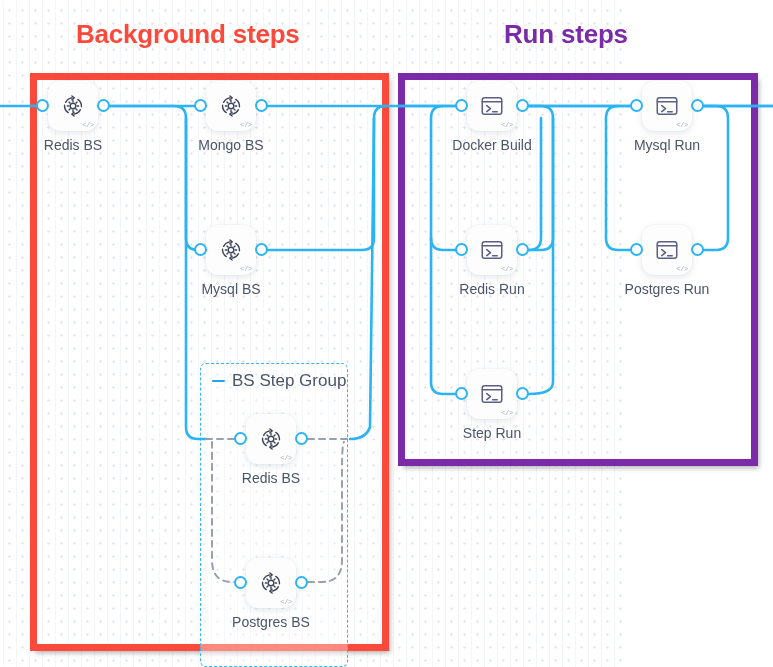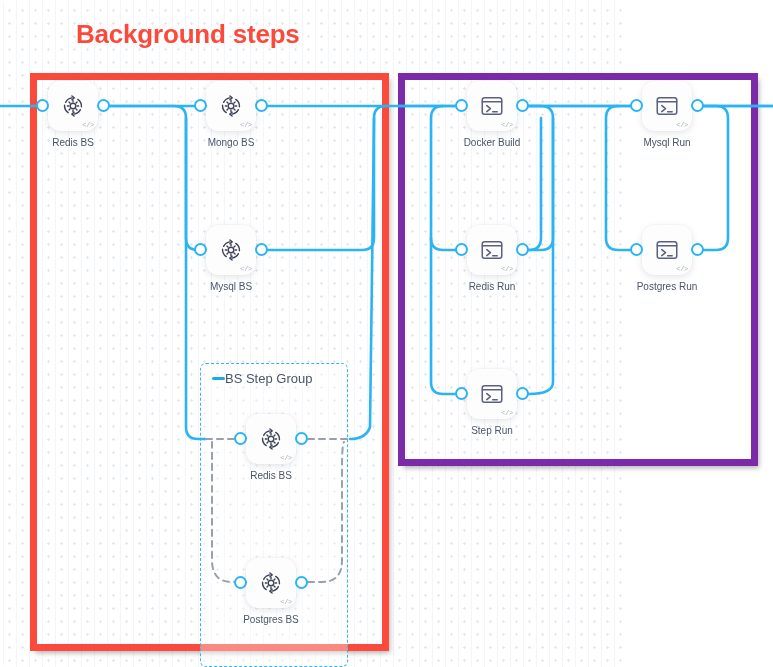--- a/index.html
+++ b/index.html
@@ -50,22 +50,22 @@
     position:absolute;
     left:200px;top:363px;
     width:148px;height:304px;
     box-sizing:border-box;
     border:1.6px dashed #34b4f0;
     border-radius:6px;
     background:rgba(255,255,255,.35);
   }
   #step-group-header{
     position:absolute;left:212px;top:371px;
-    display:flex;align-items:center;gap:0;
-    font-size:13px;color:#4a5568;
+    display:flex;align-items:center;gap:7px;
+    font-size:17px;color:#4a5568;
   }
   .collapse-dash{
     display:inline-block;width:13px;height:2.4px;
     background:#1ea7e8;border-radius:2px;
   }
 
   
   .node{position:absolute;}
   .node-card{
     position:relative;
@@ -79,41 +79,42 @@
   .code-badge{
     position:absolute;right:4px;bottom:2px;
     font-size:7px;color:#aab2bd;
     font-family:"Liberation Mono", monospace;
     line-height:1;letter-spacing:-.3px;
   }
   .node-label{
     position:absolute;
     left:50%;transform:translateX(-50%);
     top:56px;
-    font-size:10px;color:#4a5568;
+    font-size:14px;color:#4a5568;
     white-space:nowrap;
   }
   .port{
     position:absolute;
     width:9px;height:9px;
     border-radius:50%;
     background:#ffffff;
     border:2.6px solid #2ab4f5;
     top:50%;margin-top:-7px;
     box-sizing:content-box;
   }
   .port.in{left:-12px;}
   .port.out{right:-12px;}
 </style>
 </head>
 <body>
 
 <div id="stage">
 
   <div class="sec-title" id="title-bg">Background steps</div>
+  <div class="sec-title" id="title-run">Run steps</div>
 
   <div class="gbox" id="box-bg"></div>
   <div class="gbox" id="box-run"></div>
 
   <div id="step-group"></div>
   <div id="step-group-header">
     <span class="collapse-dash"></span>
     <span>BS Step Group</span>
   </div>
 

